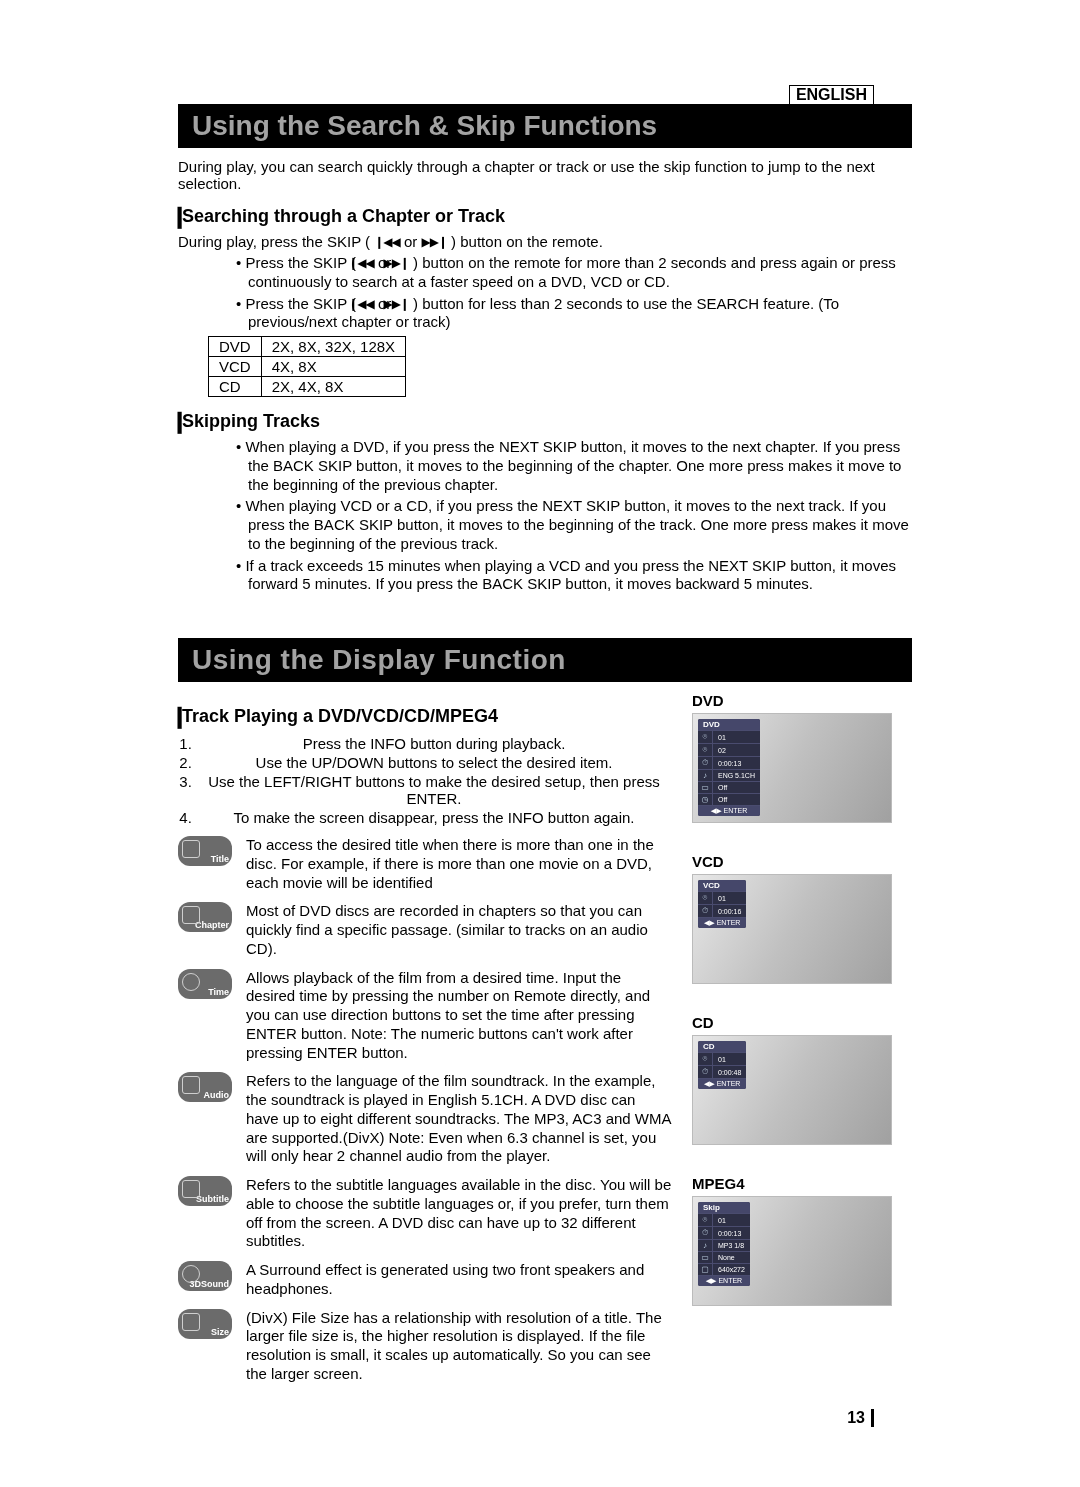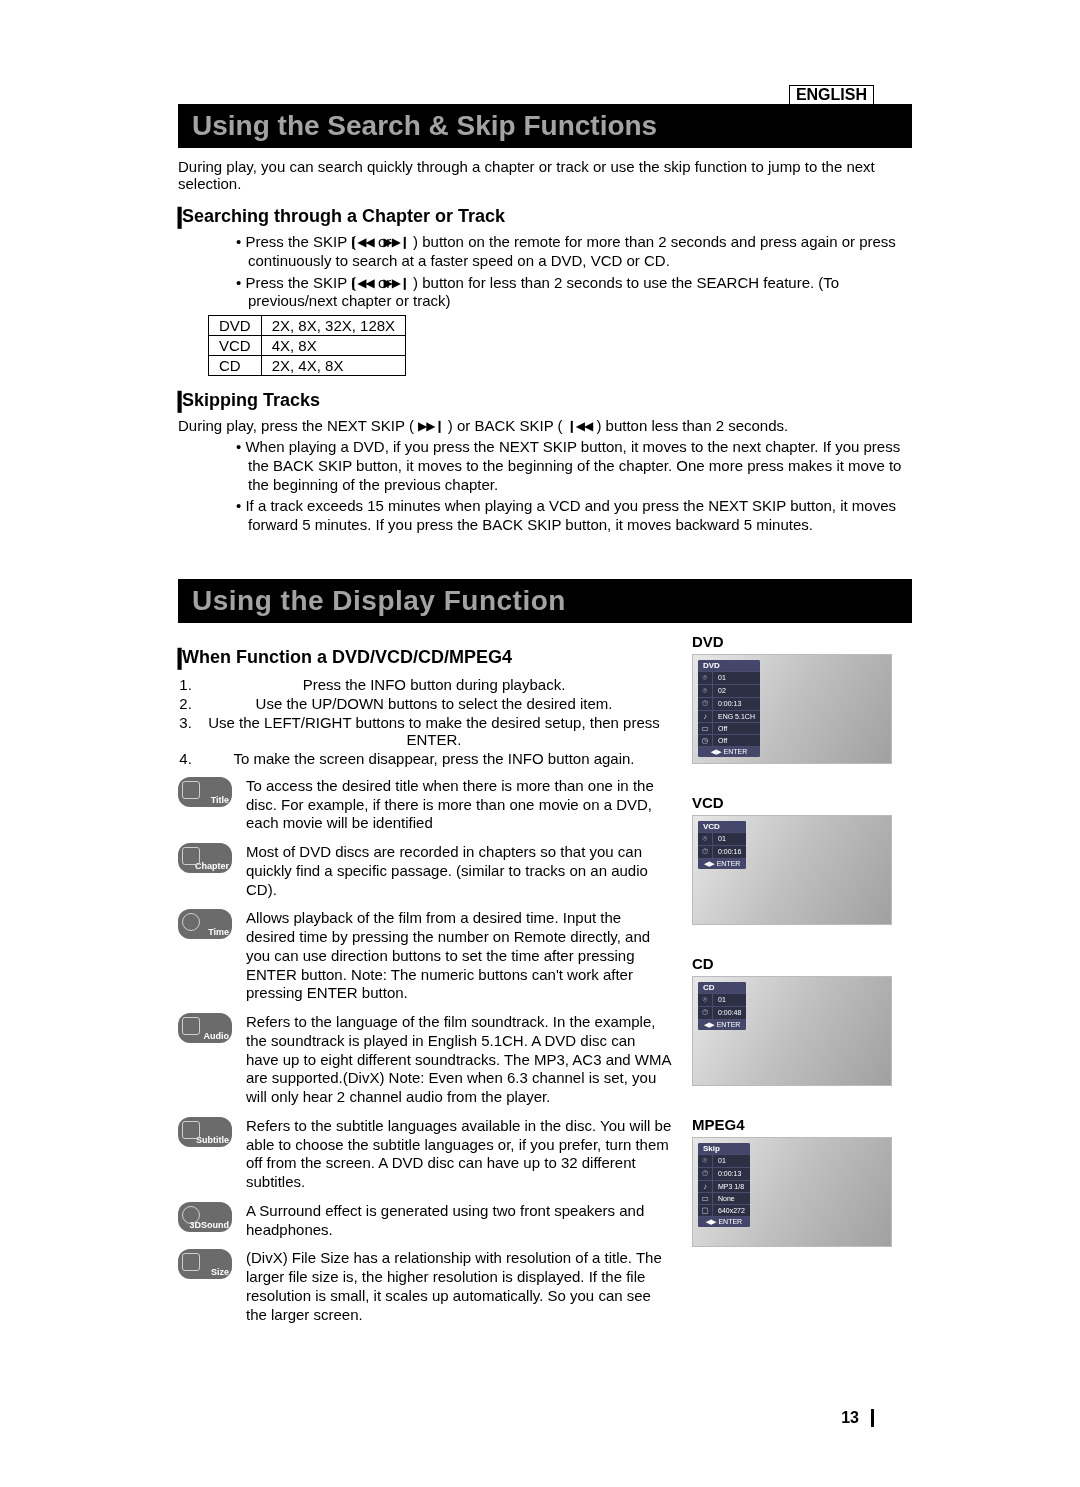--- a/index.html
+++ b/index.html
@@ -185,34 +185,41 @@
     font-size:7px;
     border-top:1px solid #4a4c6f;
   }
   .pagenum{
     position:absolute;
     bottom:60px;
     right:118px;
     font-weight:bold;
     font-size:16px;
     border-right:3px solid #000;
-    padding-right:12px;
+    padding-right:6px;
   }
 </style>
 </head>
 <body>
 
 <div class="page">
 
   <div class="lang-box">ENGLISH</div>
 
   <h1 class="bar">Using the Search &amp; Skip Functions</h1>
   <p class="intro">During play, you can search quickly through a chapter or track or use the skip function to jump to the next selection.</p>
 
   <h2 class="sub"><span class="pipe">▎</span><span>Searching through a Chapter or Track</span></h2>
+  <p class="body-line">
+    <span>During play, press the SKIP (</span>
+    <span class="skip-icon">❙◀◀</span>
+    <span> or </span>
+    <span class="skip-icon">▶▶❙</span>
+    <span> ) button on the remote.</span>
+  </p>
   <ul class="bullets">
     <li>
       <span>Press the SKIP (</span>
       <span class="skip-icon">❙◀◀</span>
       <span> or </span>
       <span class="skip-icon">▶▶❙</span>
       <span> ) button on the remote for more than 2 seconds and press again or press continuously to search at a faster speed on a DVD, VCD or CD.</span>
     </li>
     <li>
       <span>Press the SKIP (</span>
@@ -233,37 +240,31 @@
           <td>4X, 8X</td>
         </tr>
     <tr>
           <td>CD</td>
           <td>2X, 4X, 8X</td>
         </tr>
   </tbody>
     </table>
 
   <h2 class="sub"><span class="pipe">▎</span><span>Skipping Tracks</span></h2>
-  <p class="body-line">
-    <span>During play, press the NEXT SKIP (</span>
-    <span class="skip-icon">▶▶❙</span>
-    <span> ) or BACK SKIP (</span>
-    <span class="skip-icon">❙◀◀</span>
-    <span> ) button less than 2 seconds.</span>
-  </p>
   <ul class="bullets">
     <li>When playing a DVD, if you press the NEXT SKIP button, it moves to the next chapter. If you press the BACK SKIP button, it moves to the beginning of the chapter. One more press makes it move to the beginning of the previous chapter.</li>
+    <li>When playing VCD or a CD, if you press the NEXT SKIP button, it moves to the next track. If you press the BACK SKIP button, it moves to the beginning of the track. One more press makes it move to the beginning of the previous track.</li>
     <li>If a track exceeds 15 minutes when playing a VCD and you press the NEXT SKIP button, it moves forward 5 minutes. If you press the BACK SKIP button, it moves backward 5 minutes.</li>
   </ul>
 
   <h1 class="bar wide">Using the Display Function</h1>
 
   <div class="two-col">
     <div class="left-col">
-      <h2 class="sub"><span class="pipe">▎</span><span>When Function a DVD/VCD/CD/MPEG4</span></h2>
+      <h2 class="sub"><span class="pipe">▎</span><span>Track Playing a DVD/VCD/CD/MPEG4</span></h2>
       <ol class="steps">
         <li>Press the INFO button during playback.</li>
         <li>Use the UP/DOWN buttons to select the desired item.</li>
         <li>Use the LEFT/RIGHT buttons to make the desired setup, then press ENTER.</li>
         <li>To make the screen disappear, press the INFO button again.</li>
       </ol>
 
       <div class="def-row">
         <div class="def-icon">
             <span class="gly"></span>

